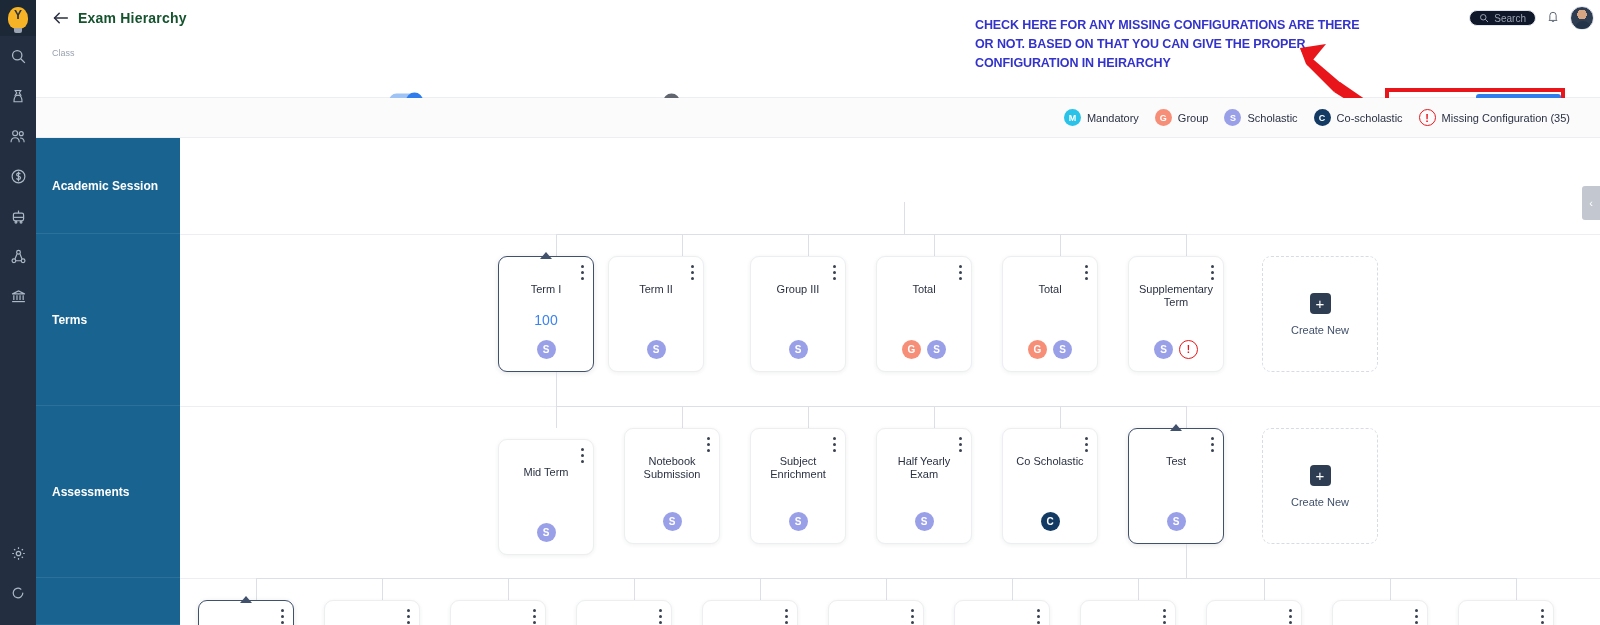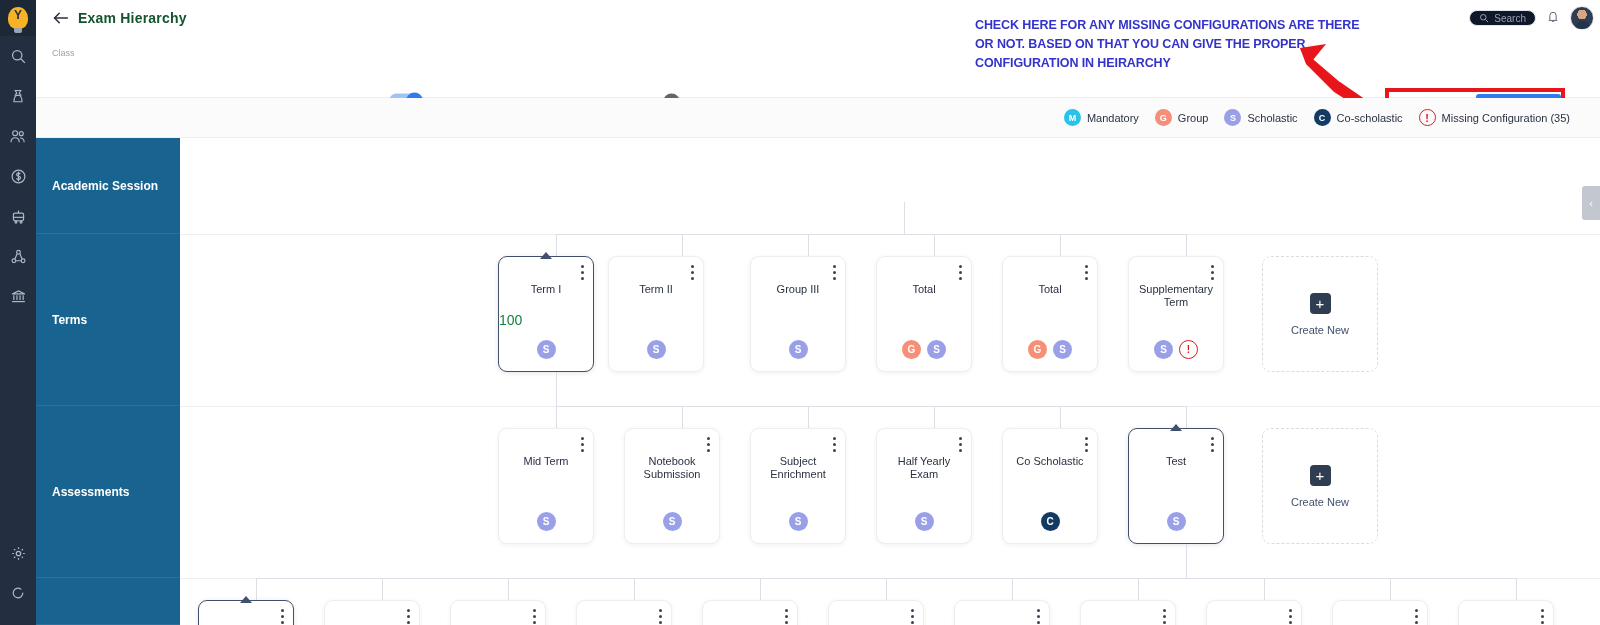--- a/index.html
+++ b/index.html
@@ -277,22 +277,22 @@
     display: block;
   }
   .card .card-title {
     position: absolute; left: 6px; right: 6px; top: 26px;
     text-align: center;
     font: 11px "Liberation Sans", sans-serif; color: #2a3142;
     line-height: 13px;
   }
   .card .card-value {
     position: absolute; left: 0; right: 0; top: 55px;
-    text-align: left;
-    font: 14px "Liberation Sans", sans-serif; color: #15803d;
+    text-align: center;
+    font: 14px "Liberation Sans", sans-serif; color: #3b82f6;
   }
   .card .badge-row {
     position: absolute; left: 0; right: 0; bottom: 12px;
     display: flex; align-items: center; justify-content: center; gap: 6px;
   }
   .badge {
     width: 19px; height: 19px; border-radius: 50%;
     color: #fff;
     font: bold 10px "Liberation Sans", sans-serif;
     display: flex; align-items: center; justify-content: center;
@@ -587,21 +587,21 @@
         <div class="cn-label">Create New</div>
       </div>
       <div class="conn-v" style="left: 376px; top: 234px; height: 34px;"></div>
       <div class="conn-h" style="left: 376px; top: 268px; width: 630px;"></div>
       <div class="conn-v" style="left: 376px; top: 268px; height: 22px;"></div>
       <div class="conn-v" style="left: 502px; top: 268px; height: 22px;"></div>
       <div class="conn-v" style="left: 628px; top: 268px; height: 22px;"></div>
       <div class="conn-v" style="left: 754px; top: 268px; height: 22px;"></div>
       <div class="conn-v" style="left: 880px; top: 268px; height: 22px;"></div>
       <div class="conn-v" style="left: 1006px; top: 268px; height: 22px;"></div>
-      <div class="card" style="left: 318px; top: 290px;">
+      <div class="card" style="left: 318px; top: 301px;">
         <div class="kebab">
           <i></i>
           <i></i>
           <i></i>
         </div>
         <div class="card-title">Mid Term</div>
         <div class="badge-row">
           <span class="badge" style="background: rgb(154, 160, 232);">S</span>
         </div>
       </div>

